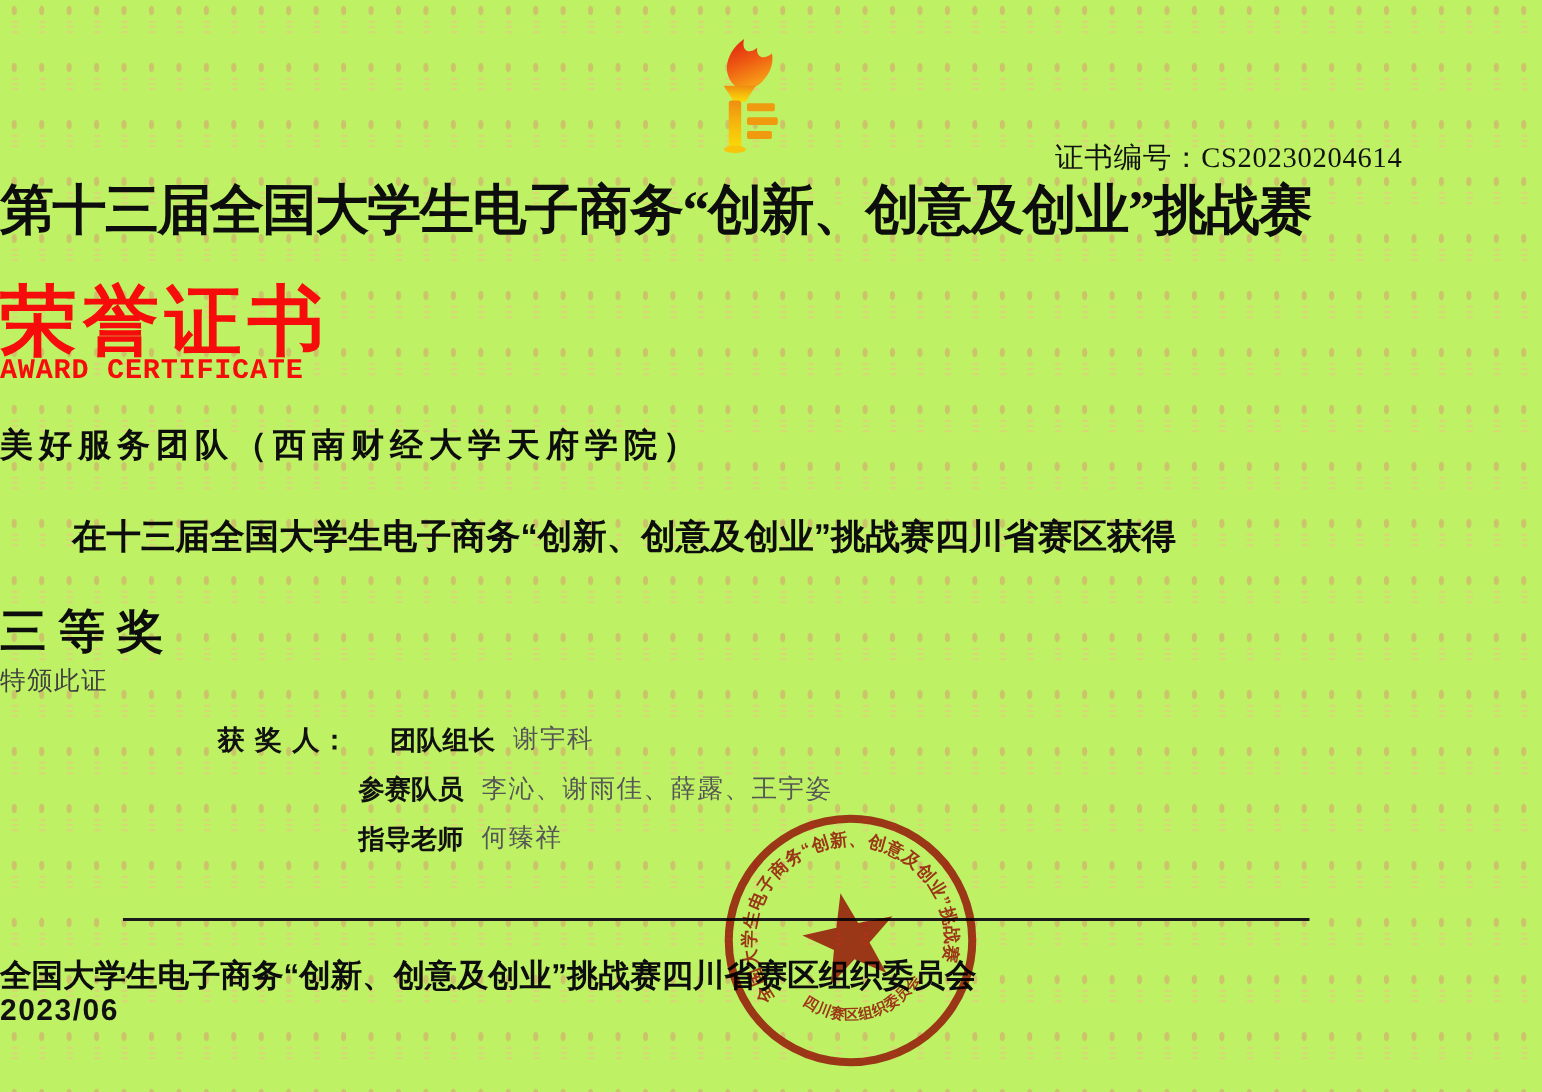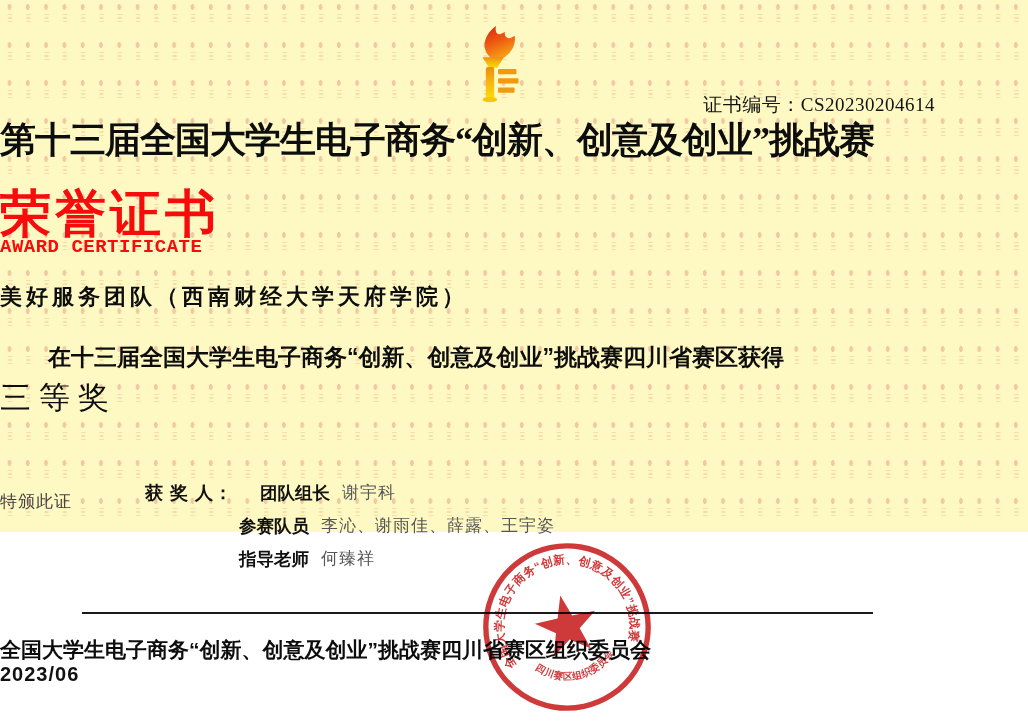--- a/index.html
+++ b/index.html
@@ -2,21 +2,21 @@
 <html><head>
 <meta charset="utf-8">
 <style>
   html,body{margin:0;padding:0;}
   body{
     width:1028px;height:728px;overflow:hidden;
     font-family:"Liberation Sans",sans-serif;
     background:#ffffff;
   }
   .page{
-    position:relative;width:1028px;height:532px;background:#fef9c3;
+    position:relative;width:1028px;height:728px;background:#bef264;
   }
   
   .watermark{
     position:absolute;inset:0;z-index:0;
     background-image:
       radial-gradient(ellipse 2.6px 4.6px at 9.5px 7px,  rgba(224,126,116,.40) 58%, rgba(224,126,116,0) 78%),
       radial-gradient(ellipse 3.4px 1.2px at 10px 14.5px, rgba(243,186,135,.45) 58%, rgba(243,186,135,0) 82%),
       radial-gradient(ellipse 3.4px 1.2px at 10px 18px,   rgba(243,186,135,.45) 58%, rgba(243,186,135,0) 82%),
       radial-gradient(ellipse 3.4px 1.2px at 10px 21.5px, rgba(243,186,135,.45) 58%, rgba(243,186,135,0) 82%);
     background-size:18.3px 38px;
@@ -46,26 +46,26 @@
   .recipient{
     position:absolute;top:282px;z-index:1;
     font-family:"Liberation Serif",serif;font-weight:700;
     font-size:22px;letter-spacing:4px;color:#0d0d0d;
   }
   .achievement{
     position:absolute;top:342px;z-index:1;
     font-weight:700;font-size:23px;color:#0d0d0d;padding-left:48px;
   }
   .prize{
-    position:absolute;top:377px;z-index:1;
-    font-weight:400;font-size:31px;letter-spacing:8px;color:#0d0d0d;
+    position:absolute;top:400px;z-index:1;
+    font-weight:700;font-size:31px;letter-spacing:8px;color:#0d0d0d;
   }
   .issue-note{
     position:absolute;top:442px;z-index:1;
-    font-size:17px;color:#3f3f3f;letter-spacing:1px;margin-top:48px;
+    font-size:17px;color:#3f3f3f;letter-spacing:1px;
   }
   .winners{position:absolute;left:145px;top:481px;z-index:1;}
   .winner-row{height:33px;display:flex;white-space:nowrap;}
   .w-label{font-weight:700;font-size:18px;color:#111;width:115px;letter-spacing:1px;}
   .w-role{font-weight:700;font-size:17.5px;color:#111;margin-right:12px;}
   .w-names{font-size:17px;color:#565656;letter-spacing:1px;}
   .indent{margin-left:94px;}
 
   .sig-line{
     position:absolute;left:82px;top:612px;width:791px;height:2px;

